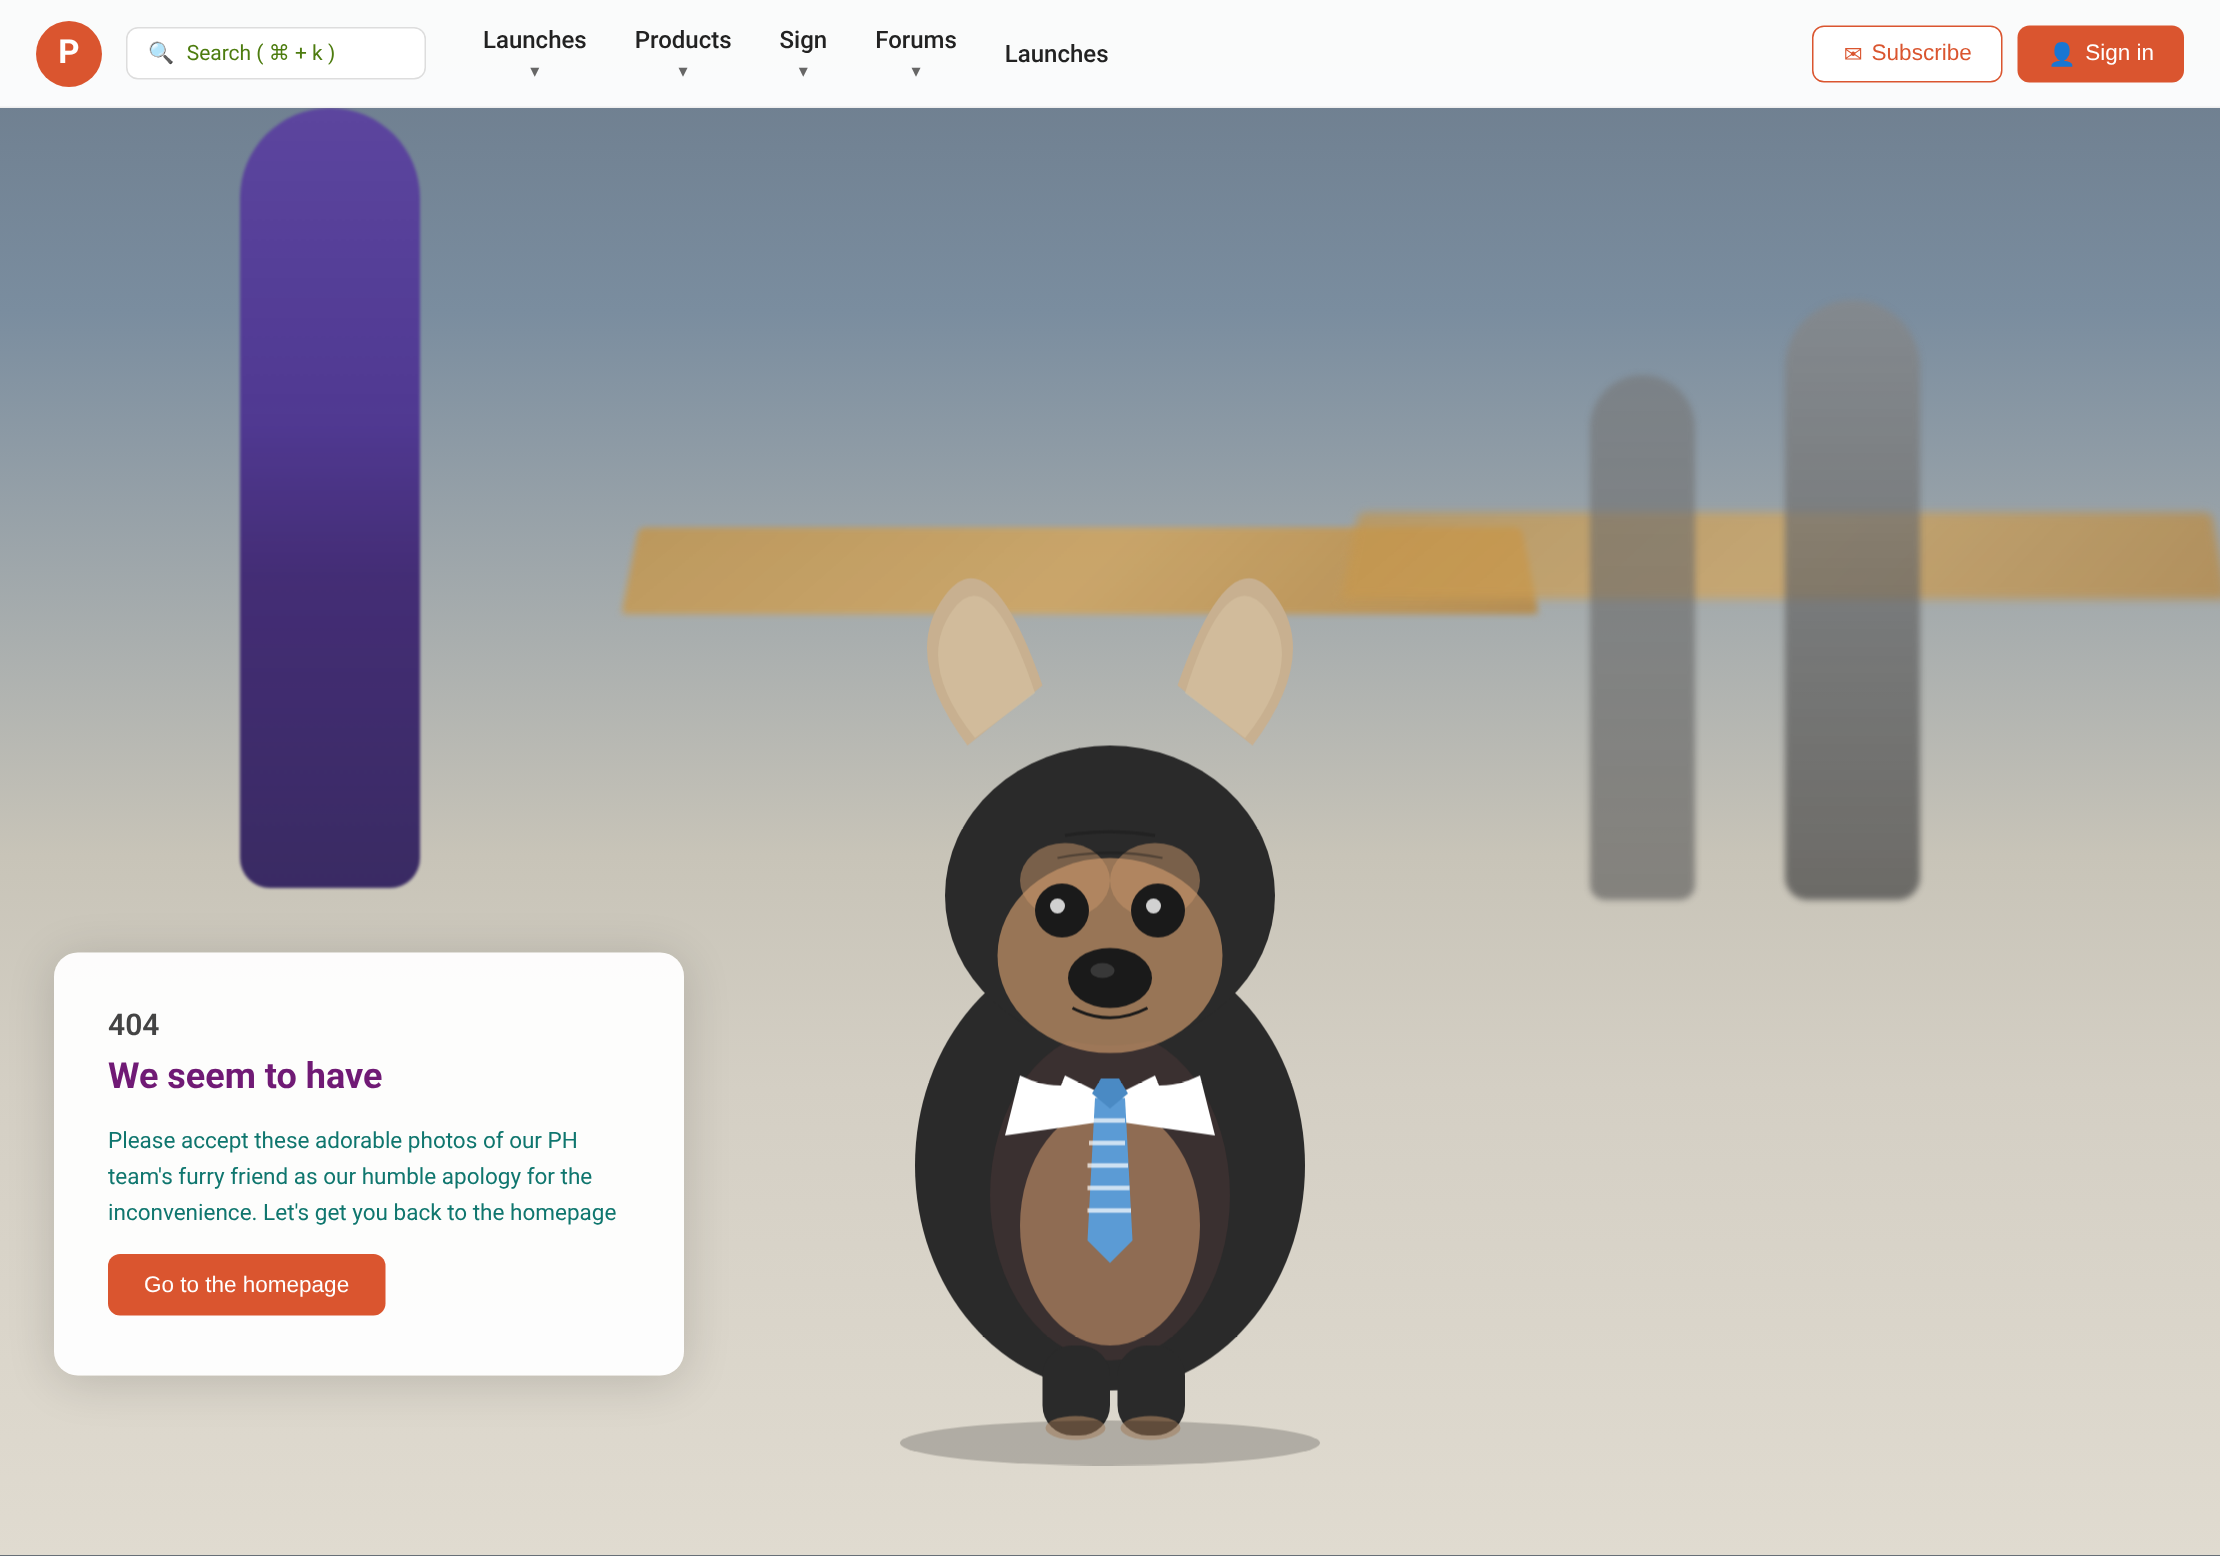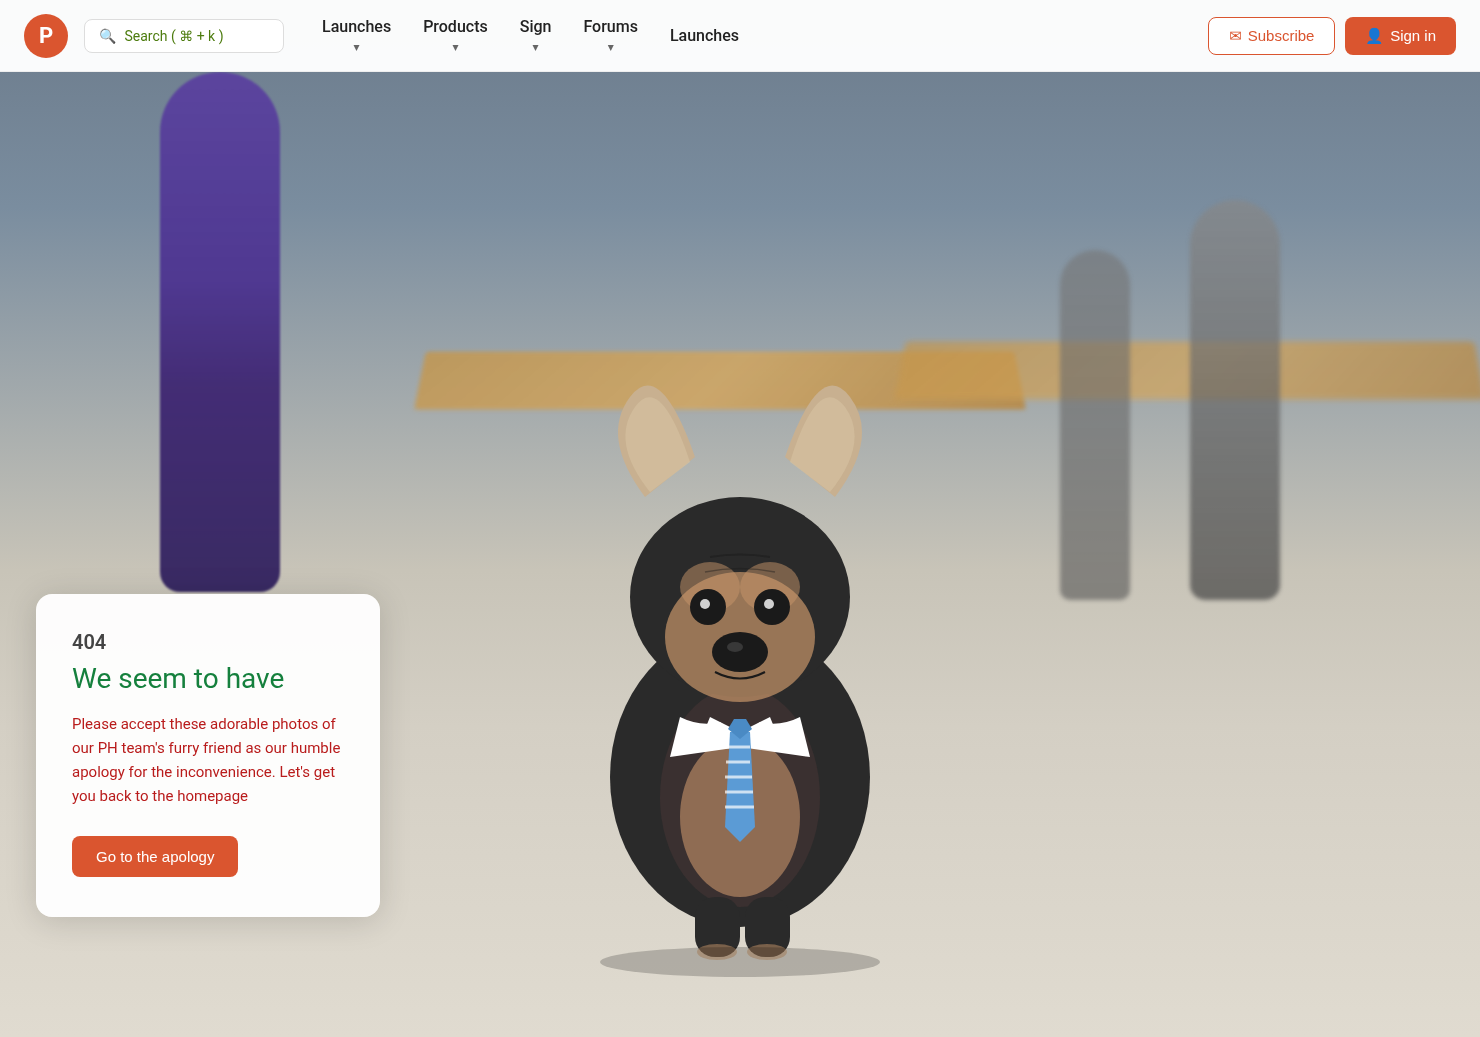--- a/index.html
+++ b/index.html
@@ -162,44 +162,44 @@
     .dog-svg {
       width: 100%;
       height: 100%;
     }
 
     
     .error-card {
       position: absolute;
       bottom: 120px;
       left: 36px;
-      width: 344px;
+      width: 420px;
       background: rgba(255,255,255,0.95);
       border-radius: 16px;
       padding: 36px 36px 40px;
       box-shadow: 0 4px 32px rgba(0,0,0,0.15);
     }
     .error-code {
       font-size: 20px;
       font-weight: 600;
       color: #444;
       margin-bottom: 8px;
     }
     .error-heading {
-      font-size: 28px;
-      font-weight: 400;
-      color: #15803d;
+      font-size: 24px;
+      font-weight: 700;
+      color: #701a75;
       line-height: 1.2;
       margin-bottom: 16px;
     }
     .error-desc {
       font-size: 15px;
-      color: #b91c1c;
+      color: #0f766e;
       line-height: 1.6;
-      margin-bottom: 28px;
+      margin-bottom: 16px;
     }
     .btn-homepage {
       display: inline-flex;
       align-items: center;
       background: #da552f;
       color: #fff;
       border: none;
       border-radius: 8px;
       padding: 12px 24px;
       font-size: 15px;
@@ -322,14 +322,14 @@
     </svg>
   </div>
 </div>
 
 <div class="error-card">
   <div class="error-code">404</div>
   <div class="error-heading">
     <span>We seem to have</span><br>
   </div>
   <div class="error-desc">Please accept these adorable photos of our PH team's furry friend as our humble apology for the inconvenience. Let's get you back to the homepage</div>
-  <button class="btn-homepage">Go to the apology</button>
+  <button class="btn-homepage">Go to the homepage</button>
 </div>
 
 </body></html>

